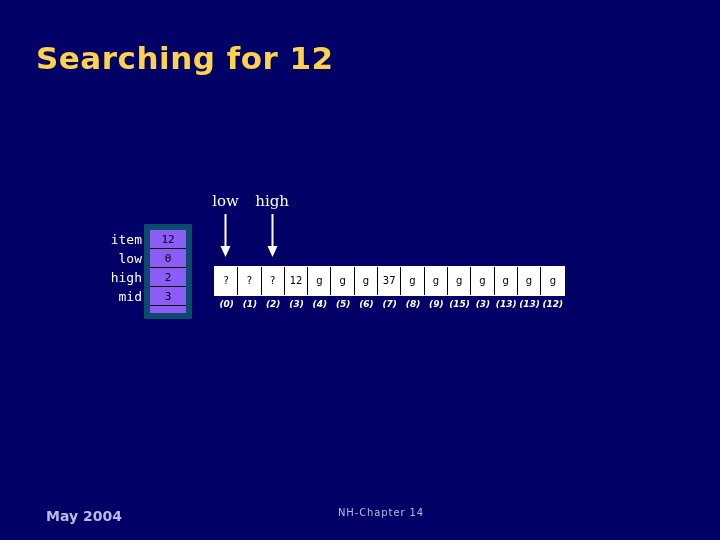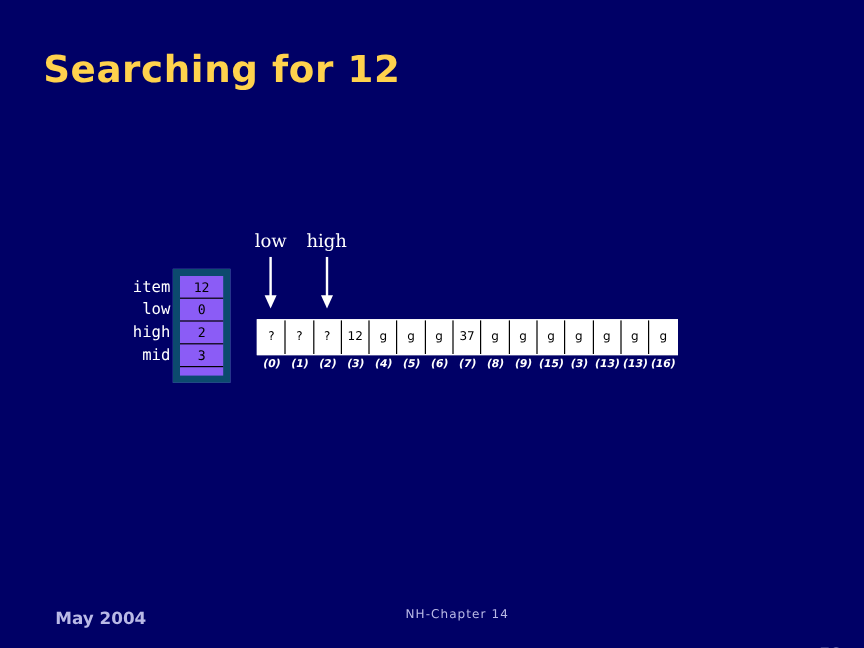--- a/index.html
+++ b/index.html
@@ -225,21 +225,21 @@
       <div class="index-label">(4)</div>
       <div class="index-label">(5)</div>
       <div class="index-label">(6)</div>
       <div class="index-label">(7)</div>
       <div class="index-label">(8)</div>
       <div class="index-label">(9)</div>
       <div class="index-label">(15)</div>
       <div class="index-label">(3)</div>
       <div class="index-label">(13)</div>
       <div class="index-label">(13)</div>
-      <div class="index-label">(16)</div>
+      <div class="index-label">(12)</div>
     </div>
   </div>
 
   <div class="footer-text" id="footer-date">May 2004</div>
   <div class="footer-text" id="footer-center">NH-Chapter 14</div>
   <div class="footer-text" id="footer-page">53</div>
 
 </div>
 
 </body></html>

